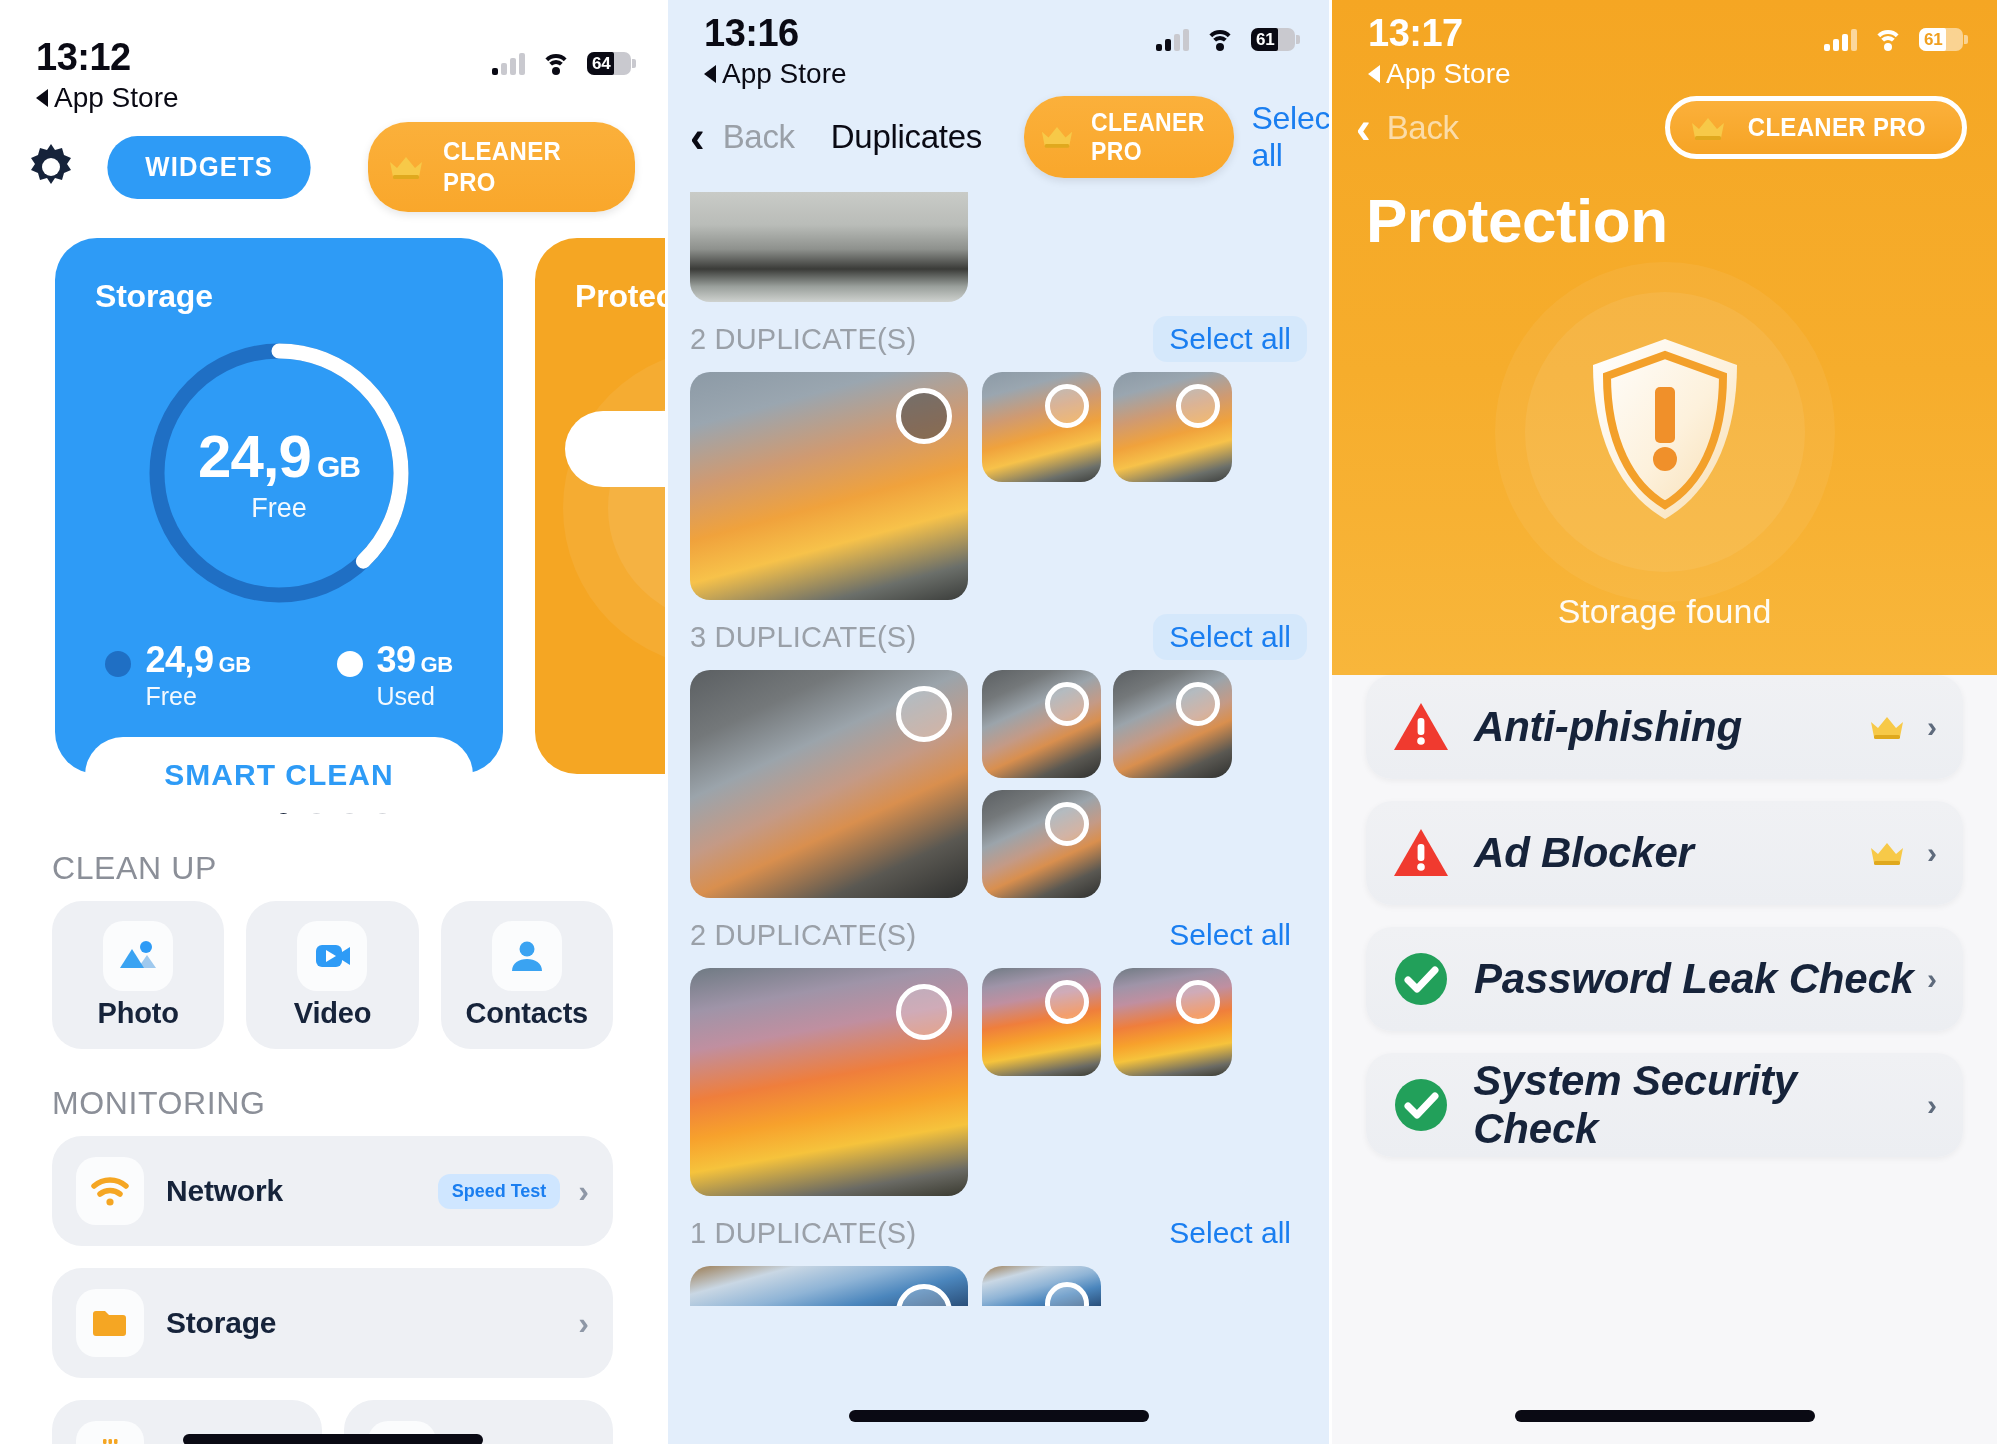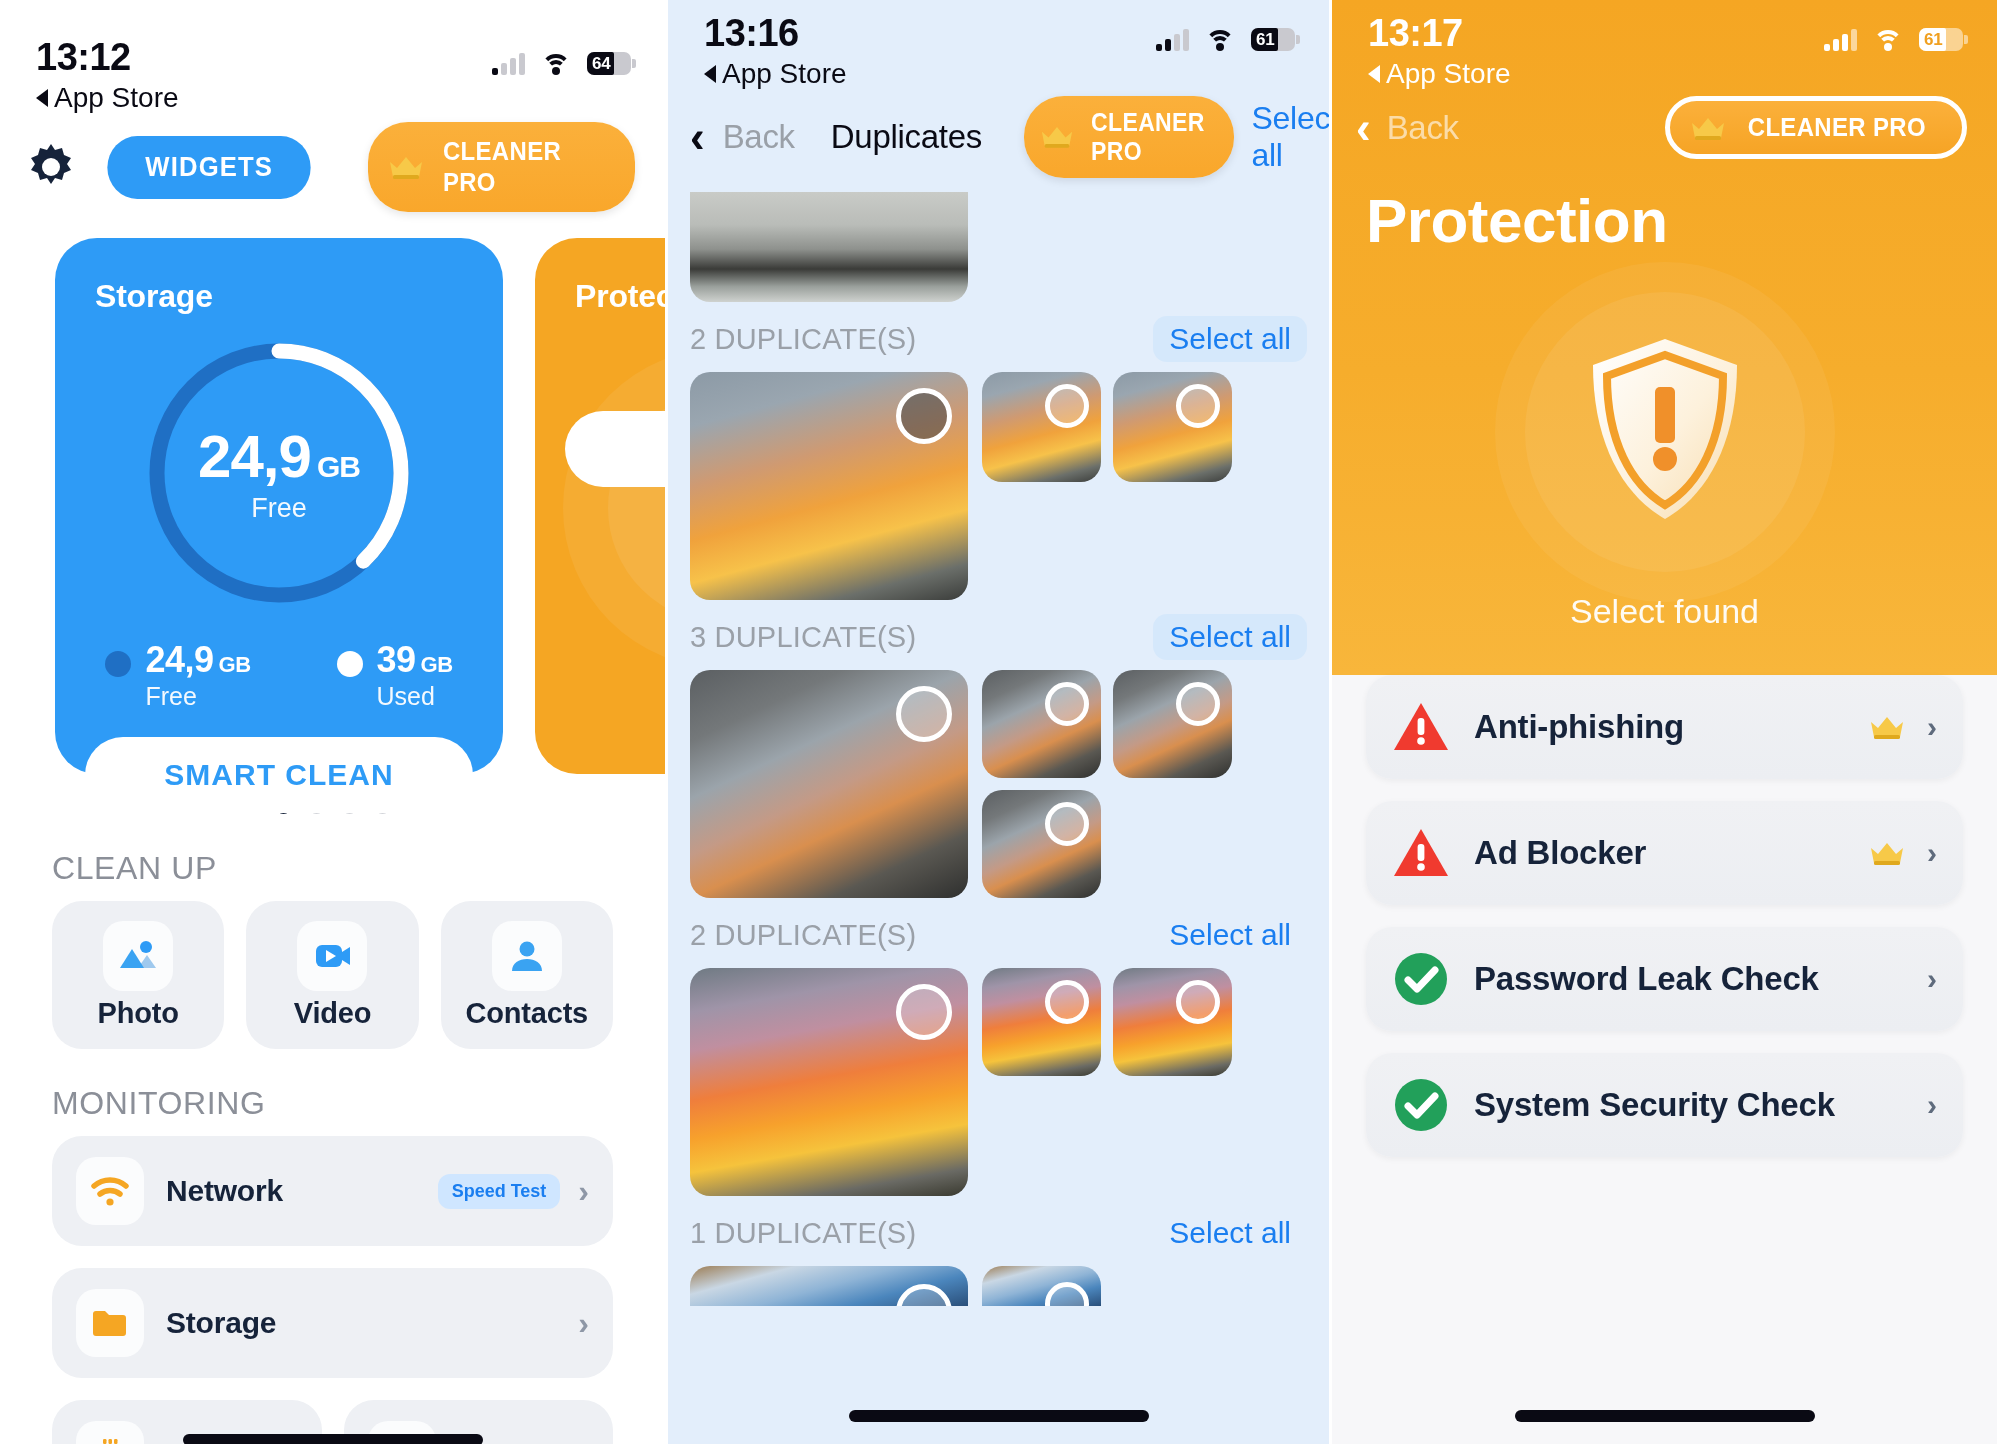--- a/index.html
+++ b/index.html
@@ -301,21 +301,21 @@
     margin-top: -10px; padding-bottom: 14px;
   }
   .prot-list { padding: 18px 34px 0 34px; position: relative; z-index: 2; margin-top: -18px; }
   .prot-row {
     height: 104px; border-radius: 26px;
     background: linear-gradient(180deg,#f0f1f4 0%,#eceef2 100%);
     display: flex; align-items: center; padding: 0 26px; margin-bottom: 22px;
     box-shadow: 0 2px 6px rgba(0,0,0,.05);
   }
   .prot-ic { width: 58px; height: 58px; margin-right: 24px; display:flex; align-items:center; justify-content:center;}
-  .prot-name { color: #16233a; font-size: 33px; font-weight: bold; letter-spacing: -.2px; }
+  .prot-name { color: #16233a; font-size: 42px; font-weight: bold; letter-spacing: -.2px; font-style: italic; }
   .prot-grow { flex: 1; }
   .prot-crown { margin-right: 22px; }
   .prot-chev { color: #5f6b7d; font-size: 30px; font-weight: bold; }
 </style>
 </head>
 <body>
 
 <div class="screens">
 
   <div class="panel panel-1">
@@ -719,21 +719,21 @@
               </linearGradient>
             </defs>
             <path d="M80 4 L152 30 C152 108 122 160 80 184 C38 160 8 108 8 30 Z" fill="url(#shg)"></path>
             <path d="M80 20 L138 41 C138 106 114 150 80 170 C46 150 22 106 22 41 Z" fill="none" stroke="#F3A02A" stroke-width="8"></path>
             <rect x="70" y="52" width="20" height="56" rx="5" fill="#F0902A"></rect>
             <circle cx="80" cy="124" r="12" fill="#F0902A"></circle>
           </svg>
         </span>
       </div>
 
-      <div class="threats">Select found</div>
+      <div class="threats">Storage found</div>
     </div>
 
     <div class="prot-list">
 
       <div class="prot-row">
         <span class="prot-ic">
           <svg viewBox="0 0 58 52" width="58" height="52">
             <path d="M29 2 L56 49 H2 Z" fill="#F03A2F"></path>
             <rect x="25.6" y="17" width="6.8" height="17" rx="3" fill="#ffffff"></rect>
             <circle cx="29" cy="40" r="3.8" fill="#ffffff"></circle>

